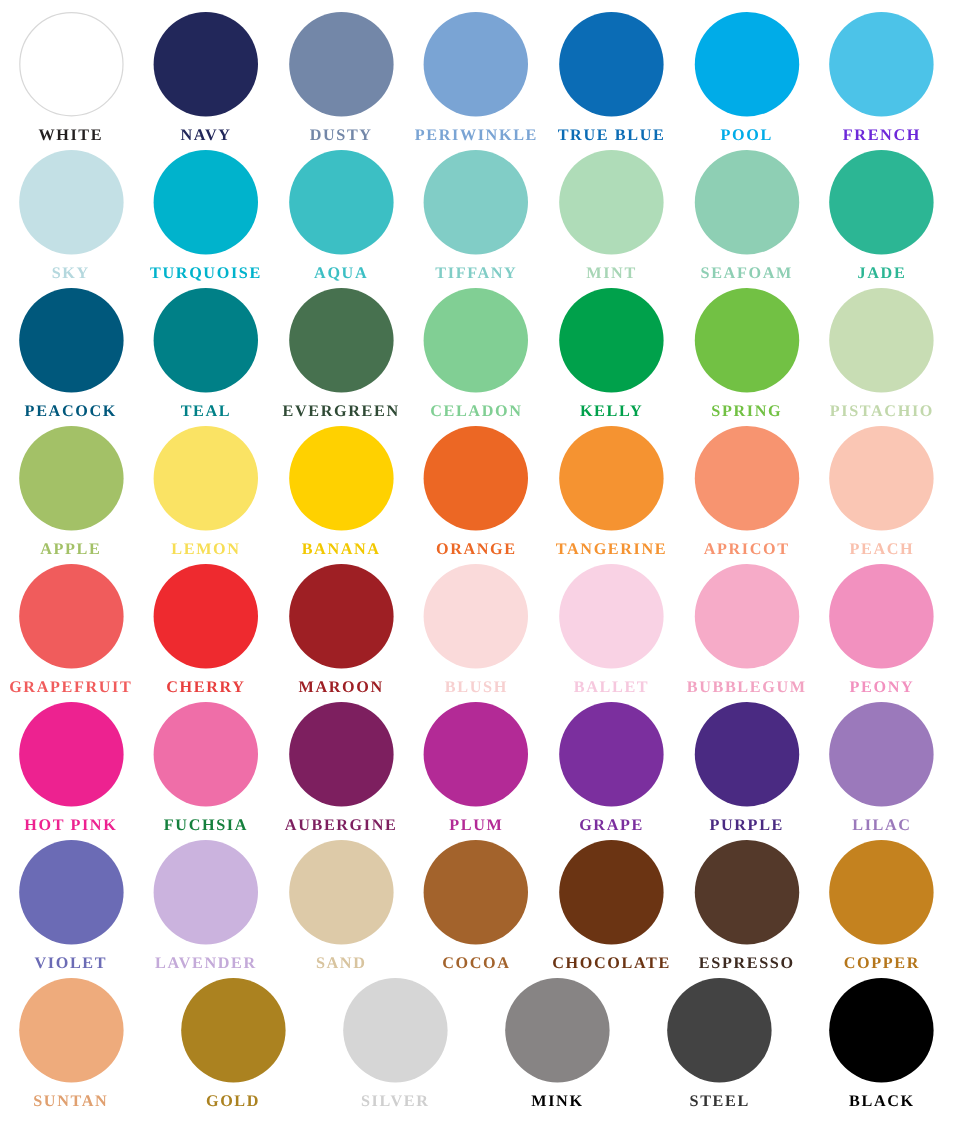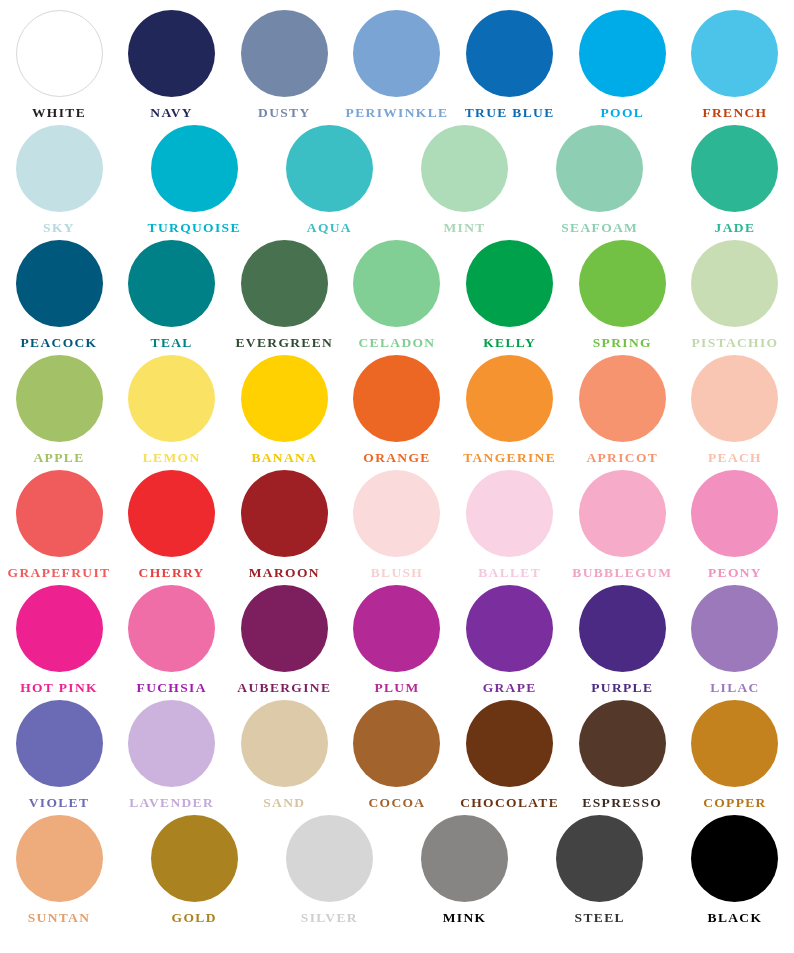--- a/index.html
+++ b/index.html
@@ -81,37 +81,41 @@
       <div class="swatch-cell">
         <div class="swatch-dot" style="background: rgb(11, 108, 181);"></div>
         <div class="swatch-label" style="color: rgb(11, 108, 181);">TRUE BLUE</div>
       </div>
       <div class="swatch-cell">
         <div class="swatch-dot" style="background: rgb(0, 172, 232);"></div>
         <div class="swatch-label" style="color: rgb(0, 172, 232);">POOL</div>
       </div>
       <div class="swatch-cell">
         <div class="swatch-dot" style="background: rgb(76, 195, 232);"></div>
-        <div class="swatch-label" style="color: #c2410c;">FRENCH</div>
+        <div class="swatch-label" style="color: #6d28d9;">FRENCH</div>
       </div>
     </div>
     <div class="swatch-row">
       <div class="swatch-cell">
         <div class="swatch-dot" style="background: rgb(195, 224, 229);"></div>
         <div class="swatch-label" style="color: rgb(181, 216, 222);">SKY</div>
       </div>
       <div class="swatch-cell">
         <div class="swatch-dot" style="background: rgb(0, 179, 204);"></div>
         <div class="swatch-label" style="color: rgb(0, 179, 204);">TURQUOISE</div>
       </div>
       <div class="swatch-cell">
         <div class="swatch-dot" style="background: rgb(60, 191, 196);"></div>
         <div class="swatch-label" style="color: rgb(60, 191, 196);">AQUA</div>
       </div>
       <div class="swatch-cell">
+        <div class="swatch-dot" style="background: rgb(129, 205, 198);"></div>
+        <div class="swatch-label" style="color: rgb(129, 205, 198);">TIFFANY</div>
+      </div>
+      <div class="swatch-cell">
         <div class="swatch-dot" style="background: rgb(175, 220, 184);"></div>
         <div class="swatch-label" style="color: rgb(168, 214, 182);">MINT</div>
       </div>
       <div class="swatch-cell">
         <div class="swatch-dot" style="background: rgb(142, 207, 180);"></div>
         <div class="swatch-label" style="color: rgb(142, 207, 180);">SEAFOAM</div>
       </div>
       <div class="swatch-cell">
         <div class="swatch-dot" style="background: rgb(44, 182, 148);"></div>
         <div class="swatch-label" style="color: rgb(44, 182, 148); font-family: Liberation Serif, serif;">JADE</div>
@@ -207,21 +211,21 @@
         <div class="swatch-label" style="color: rgb(242, 145, 191);">PEONY</div>
       </div>
     </div>
     <div class="swatch-row">
       <div class="swatch-cell">
         <div class="swatch-dot" style="background: rgb(237, 34, 144);"></div>
         <div class="swatch-label" style="color: rgb(237, 34, 144);">HOT PINK</div>
       </div>
       <div class="swatch-cell">
         <div class="swatch-dot" style="background: rgb(239, 110, 168);"></div>
-        <div class="swatch-label" style="color: #a21caf;">FUCHSIA</div>
+        <div class="swatch-label" style="color: #15803d;">FUCHSIA</div>
       </div>
       <div class="swatch-cell">
         <div class="swatch-dot" style="background: rgb(125, 31, 95);"></div>
         <div class="swatch-label" style="color: rgb(125, 31, 95);">AUBERGINE</div>
       </div>
       <div class="swatch-cell">
         <div class="swatch-dot" style="background: rgb(179, 42, 150);"></div>
         <div class="swatch-label" style="color: rgb(179, 42, 150);">PLUM</div>
       </div>
       <div class="swatch-cell">

